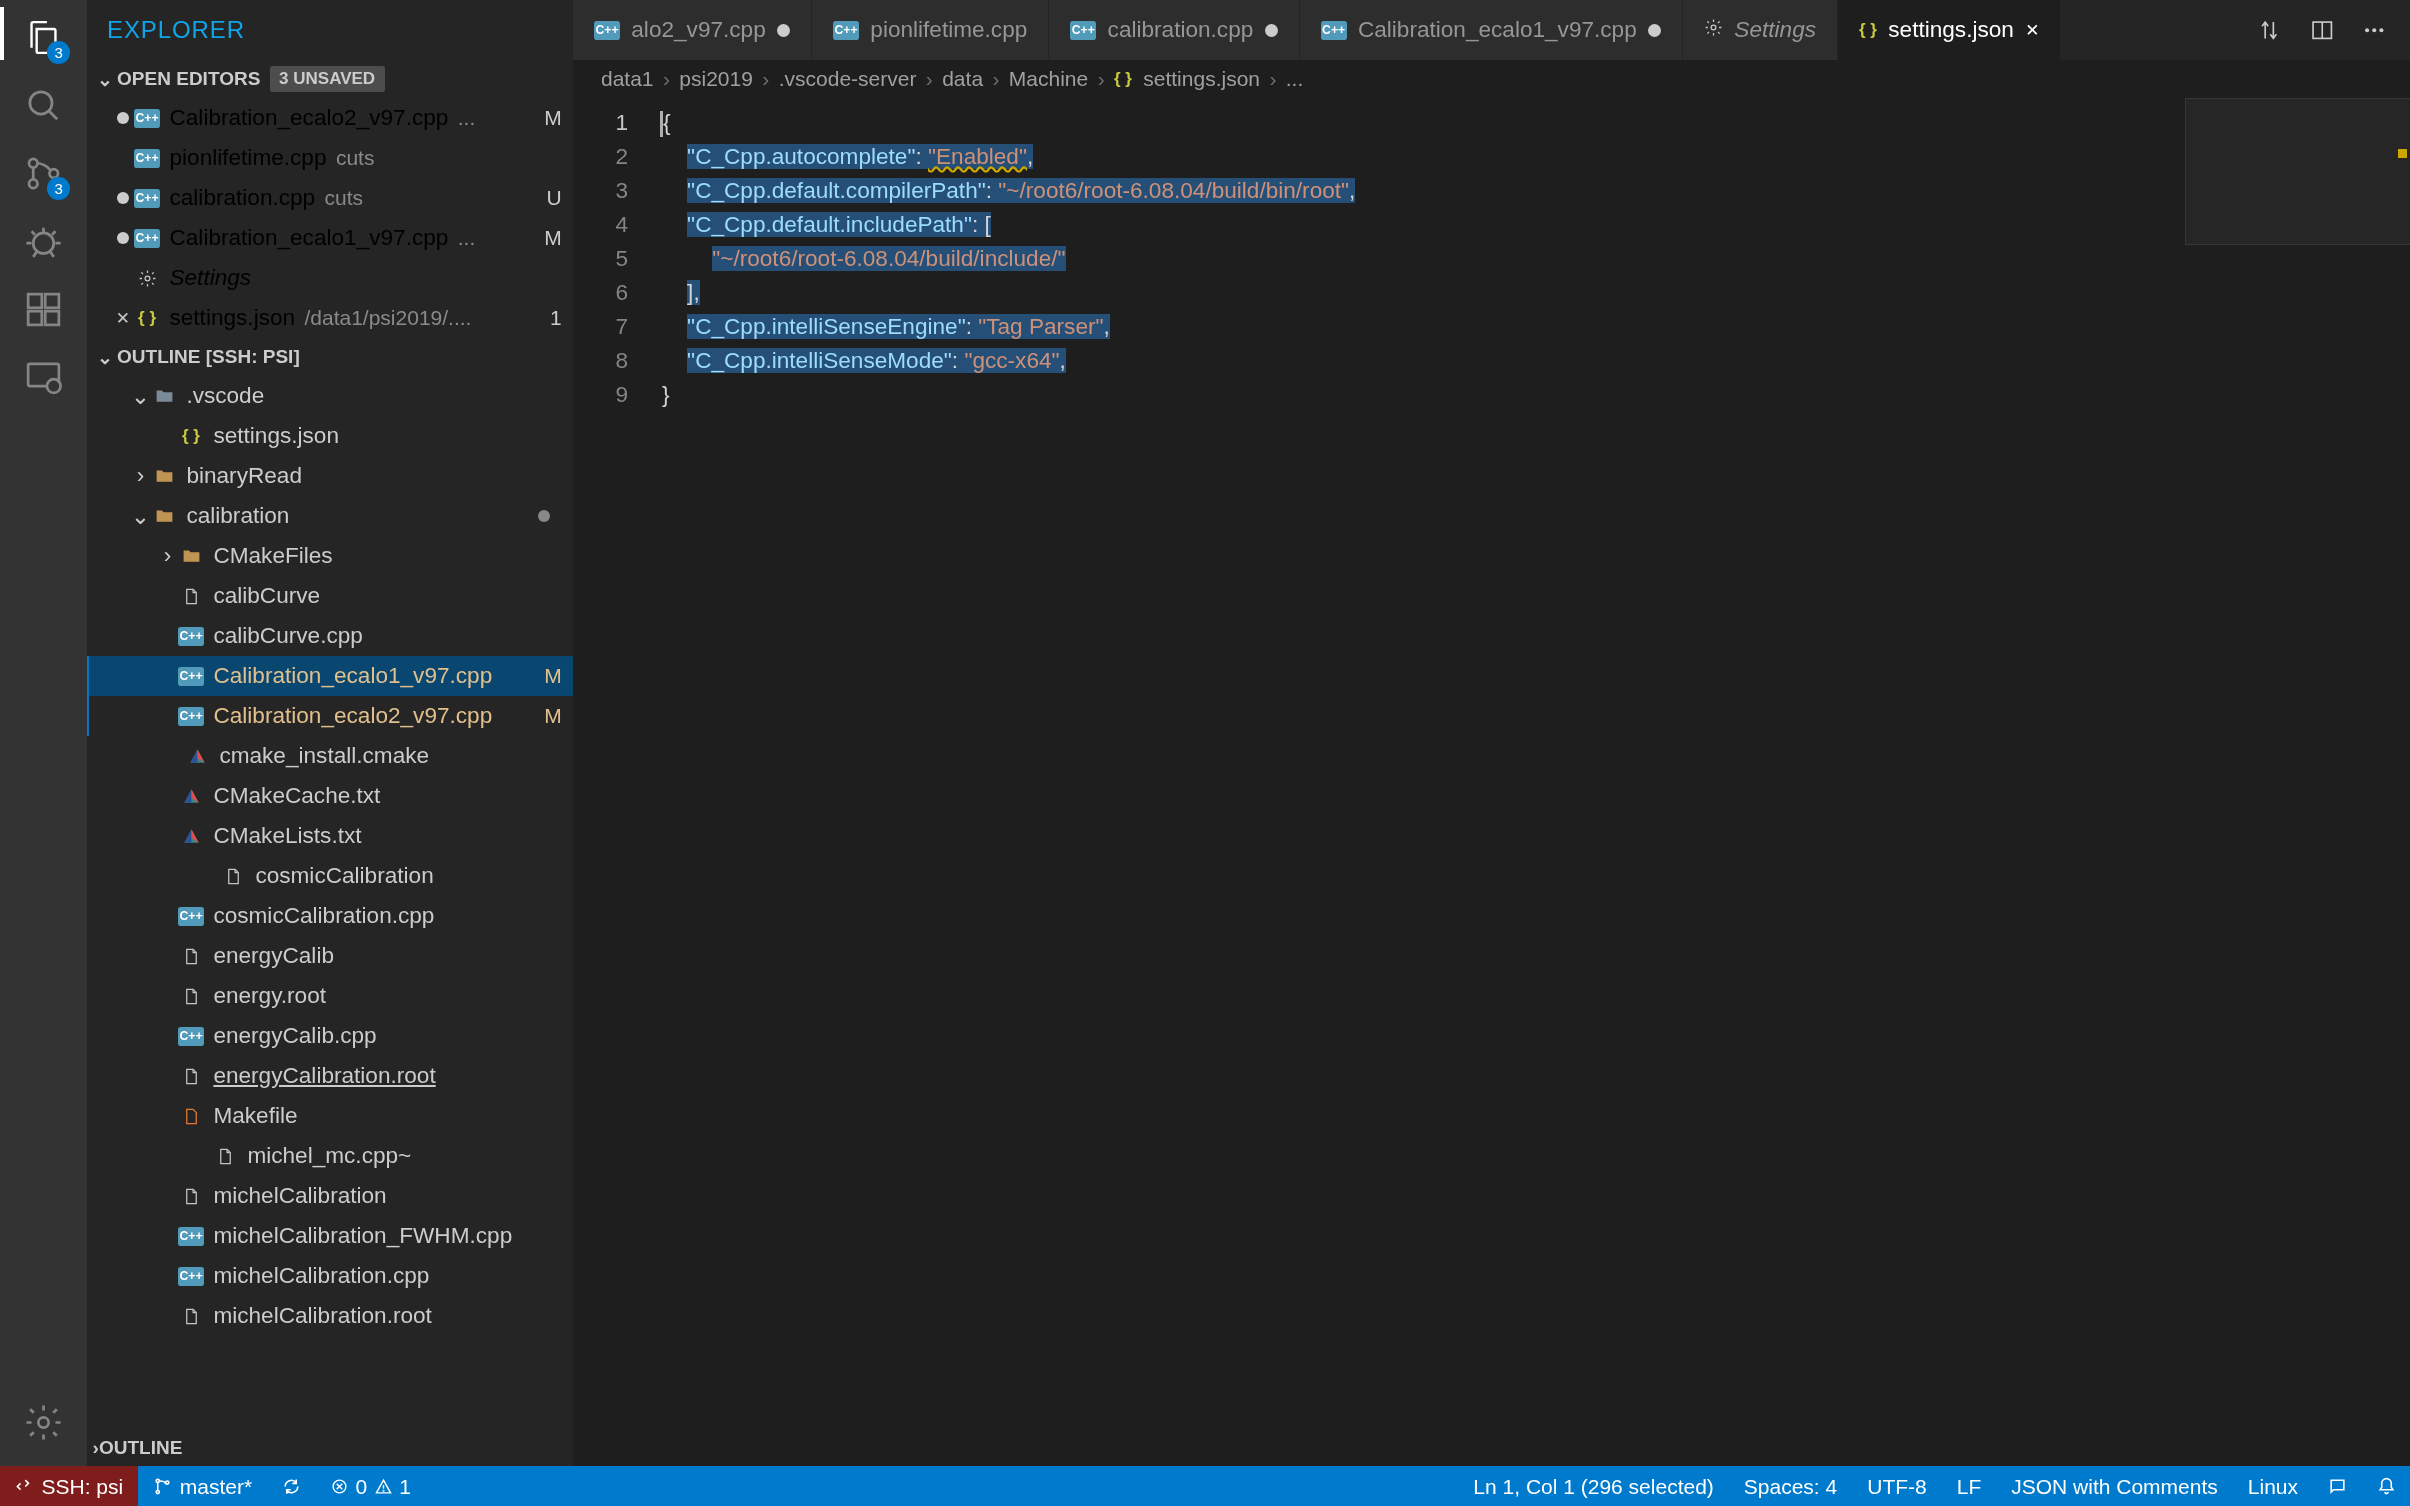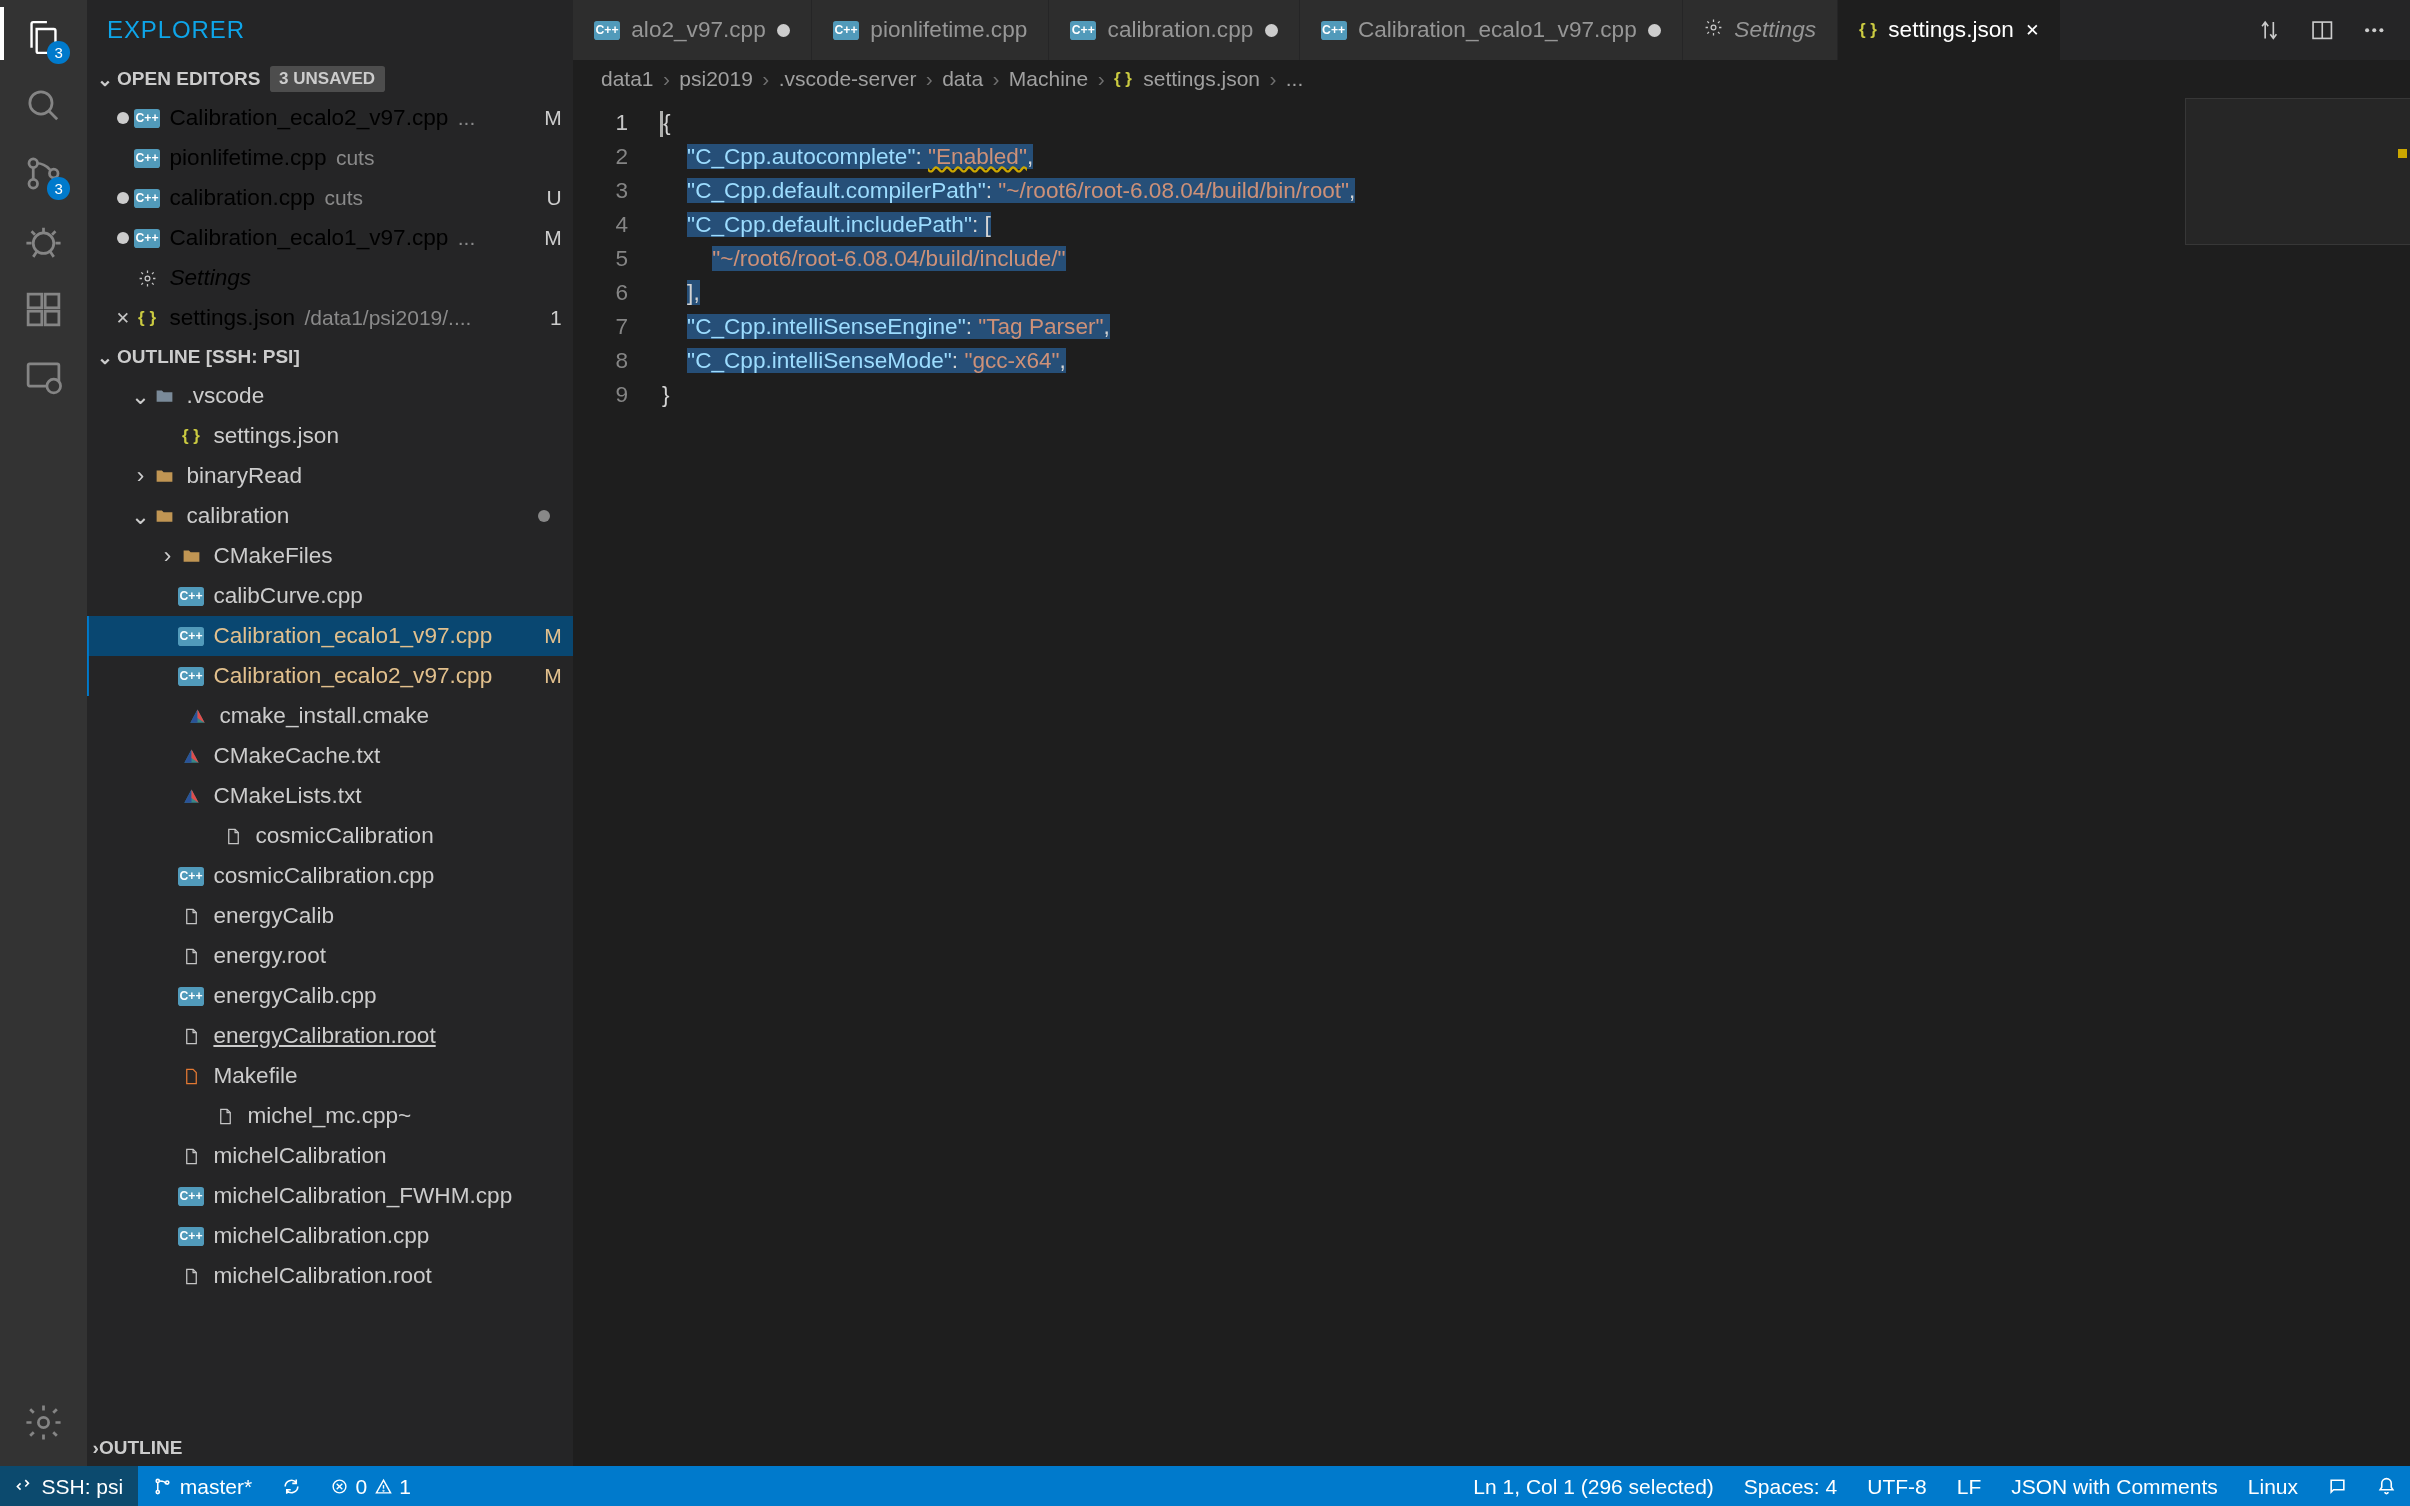--- a/index.html
+++ b/index.html
@@ -41,21 +41,21 @@
 .code .hl { background: #264f78; }
 .code .warn { text-decoration: underline wavy #cca700; text-decoration-skip-ink: none; }
 .c-key { color: #9cdcfe; }
 .c-str { color: #ce9178; }
 .c-punc { color: #d4d4d4; }
 .minimap { position: absolute; top: 0; right: 0; width: 226px; height: 100%; background: #1e1e1e; }
 .minimap .mm-block { position: absolute; left: 0; right: 0; top: 0; height: 147px; background: rgba(255,255,255,0.04); border: 0.9px solid rgba(255,255,255,0.08); }
 .minimap .mm-dot { position: absolute; right: 3.8px; top: 51px; width: 9.4px; height: 9.4px; background: #cca700; }
 .status-bar { height: 41px; background: #007acc; color: #ffffff; display: flex; align-items: center; font-size: 21px; }
 .status-item { padding: 0 15px; height: 100%; display: flex; align-items: center; gap: 7.5px; cursor: pointer; }
-.status-item.remote { background: #0c4a6e; }
+.status-item.remote { background: #7f1d1d; }
 .status-bar .spacer { flex: 1; }
 .icon-cpp { background: #519aba; color: #fff; font-size: 12.2px; font-weight: 700; width: 26px; height: 19px; border-radius: 2.8px; display: flex; align-items: center; justify-content: center; }
 .icon-json { color: #cbcb41; }
 .dot-indicator { width: 12.2px; height: 12.2px; background: #888; border-radius: 50%; margin-left: auto; margin-right: 11.3px; }
 .cursor { display: inline-block; width: 2.8px; height: 26px; background: #aeafad; vertical-align: middle; margin-left: -1.9px; }
 </style>
 </head>
 <body style="transform: scale(1);">
 
 <div class="main-area">
@@ -221,20 +221,30 @@
           <span class="dot-indicator"></span>
         </div>
         <div class="tree-item" style="padding-left: 70px;">
           <span style="width: 21px; display: inline-flex; justify-content: center;">›</span>
           <span class="icon">
             <svg width="21" height="21" viewBox="0 0 24 24" fill="#c09553">
               <path d="M3 5h6l2 2h10v11H3z"></path>
             </svg>
           </span>
           <span>CMakeFiles</span>
+        </div>
+        <div class="tree-item" style="padding-left: 70px;">
+          <span style="width: 21px; display: inline-block;"></span>
+          <span class="icon">
+            <svg width="19" height="19" viewBox="0 0 24 24" fill="none" stroke="#c5c5c5" stroke-width="1.6">
+              <path d="M6 3h8l4 4v14H6z"></path>
+              <path d="M14 3v4h4"></path>
+            </svg>
+          </span>
+          <span>calibCurve</span>
         </div>
         <div class="tree-item" style="padding-left: 70px;">
           <span style="width: 21px; display: inline-block;"></span>
           <span class="icon">
             <span class="icon-cpp">C++</span>
           </span>
           <span>calibCurve.cpp</span>
         </div>
         <div class="tree-item selected modified-border" style="padding-left: 70px;">
           <span style="width: 21px; display: inline-block;"></span>

